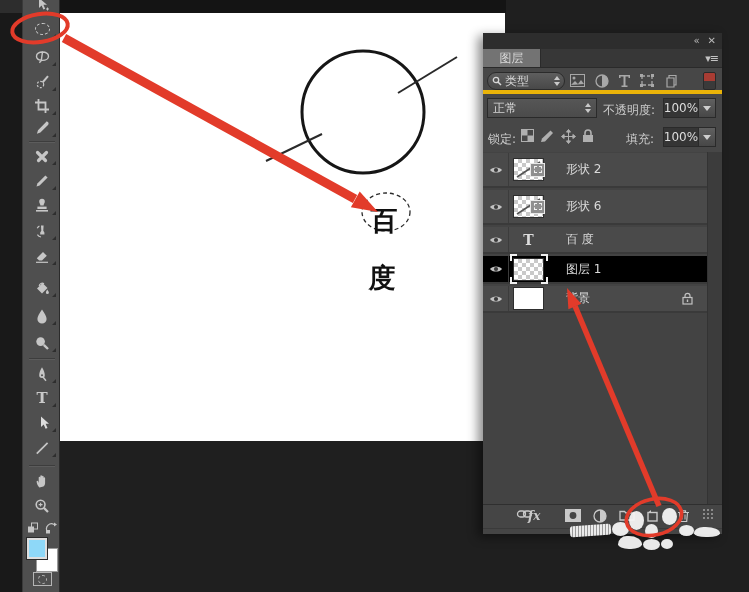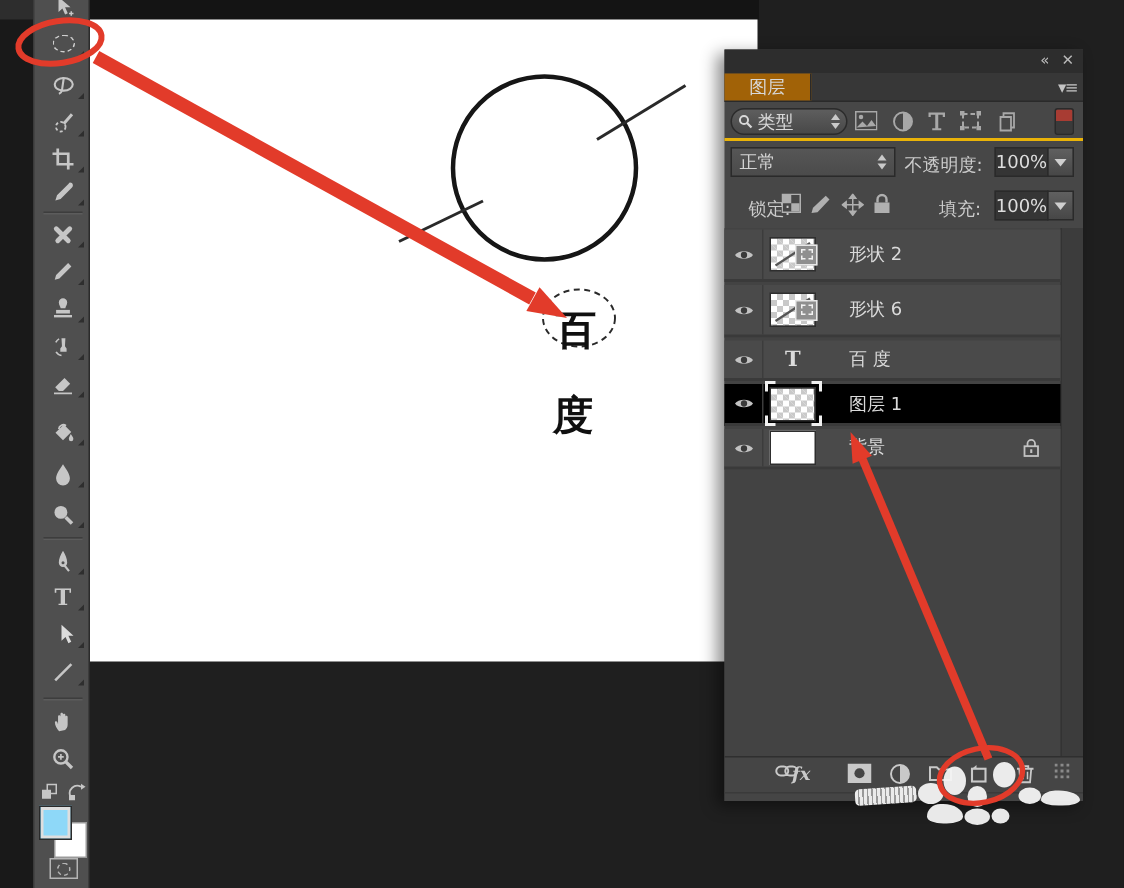--- a/index.html
+++ b/index.html
@@ -37,27 +37,27 @@
   .quickmask span { width:9px; height:9px; border:1px dashed #b5b5b5; border-radius:50%; }
 
   
   .panel { position:absolute; left:483px; top:33px; width:239px; height:501px; background:#474747;
            z-index:3; box-shadow:-5px 3px 10px rgba(0,0,0,.45); font-size:12px; color:#d4d4d4; }
   .p-titlebar { height:16px; background:#2d2d2d; display:flex; justify-content:flex-end; align-items:center;
                 gap:8px; padding-right:6px; color:#b9b9b9; font-size:10px; }
   .p-titlebar .wc { cursor:default; line-height:1; }
   .p-tabstrip { height:19px; background:#373737; display:flex; align-items:stretch;
                 border-bottom:1px solid #2a2a2a; position:relative; }
-  .p-tab { width:58px; background:#a16207; display:flex; align-items:center; justify-content:center;
+  .p-tab { width:58px; background:#737373; display:flex; align-items:center; justify-content:center;
            color:#d8d8d8; border-right:1px solid #2a2a2a; }
   .p-menu { position:absolute; right:4px; top:0; height:19px; display:flex; align-items:center;
             color:#c3c3c3; font-size:11px; letter-spacing:-1px; }
 
   .p-row { position:relative; height:24px; }
-  .p-filter { height:26px; border-bottom:2px solid #eab308; }
+  .p-filter { height:26px; border-bottom:4px solid #eab308; }
   .pill { position:absolute; left:4px; top:4px; width:78px; height:18px; border:1px solid #2b2b2b;
           border-radius:9px; background:linear-gradient(#5e5e5e,#484848); display:flex; align-items:center;
           padding:0 4px; gap:3px; }
   .pill .lbl { flex:1; color:#d8d8d8; }
   .spin { display:inline-flex; flex-direction:column; gap:2px; align-items:center; }
   .spin i { display:block; width:0; height:0; border-left:3.5px solid transparent; border-right:3.5px solid transparent; }
   .spin i.up { border-bottom:4px solid #c9c9c9; }
   .spin i.dn { border-top:4px solid #c9c9c9; }
   .f-ico { position:absolute; top:6px; }
   .toggle { position:absolute; right:6px; top:4px; width:13px; height:18px; border:1px solid #2a2a2a;
@@ -330,21 +330,21 @@
           </span>
       </div>
       <span class="plabel" style="left:120px">不透明度:</span>
       <div class="valbox" style="left:180px">100%</div>
       <div class="valbtn" style="left:215px">
           <i></i>
         </div>
     </div>
 
     <div class="p-row p-lock">
-      <span class="plabel" style="left:16px">锁定:</span>
+      <span class="plabel" style="left:5px">锁定:</span>
       <svg class="lockico" style="left:38px" width="13" height="13" viewBox="0 0 13 13">
           <rect x="0.5" y="0.5" width="12" height="12" fill="none" stroke="#b0b0b0"></rect>
           <rect x="1" y="1" width="5.5" height="5.5" fill="#b0b0b0"></rect>
           <rect x="6.5" y="6.5" width="5.5" height="5.5" fill="#b0b0b0"></rect>
         </svg>
       <svg class="lockico" style="left:57px" width="15" height="14" viewBox="0 0 15 14">
           <path d="M1,13 l1,-3.5 8.5,-8 2.5,2.5 -8,8.5 z" fill="#b0b0b0"></path>
         </svg>
       <svg class="lockico" style="left:78px" width="15" height="15" viewBox="0 0 15 15">
           <path d="M7.5,0.5 l2,2.6 h-4 z M7.5,14.5 l2,-2.6 h-4 z M0.5,7.5 l2.6,-2 v4 z M14.5,7.5 l-2.6,-2 v4 z M7.5,3 v9 M3,7.5 h9" stroke="#b0b0b0" fill="#b0b0b0" stroke-width="1"></path>

